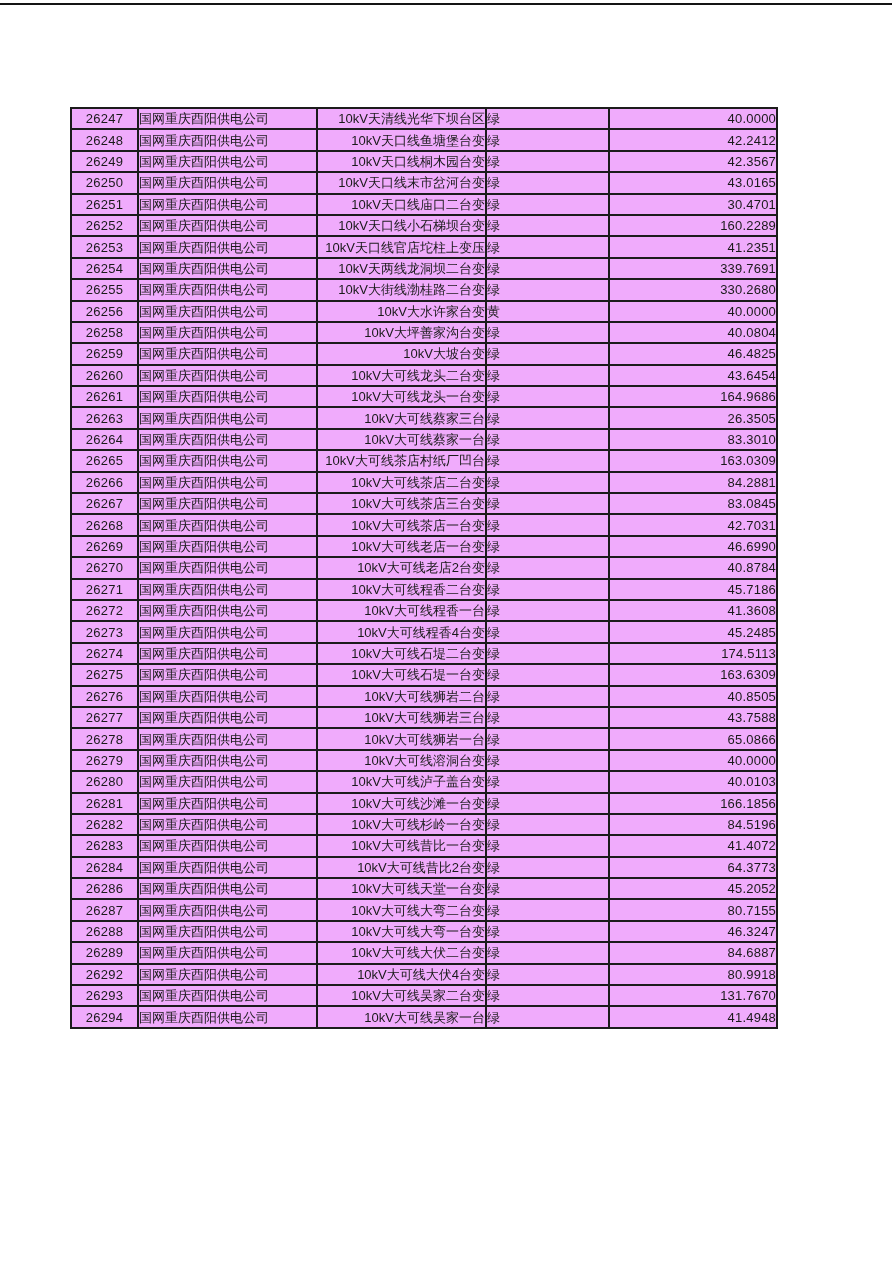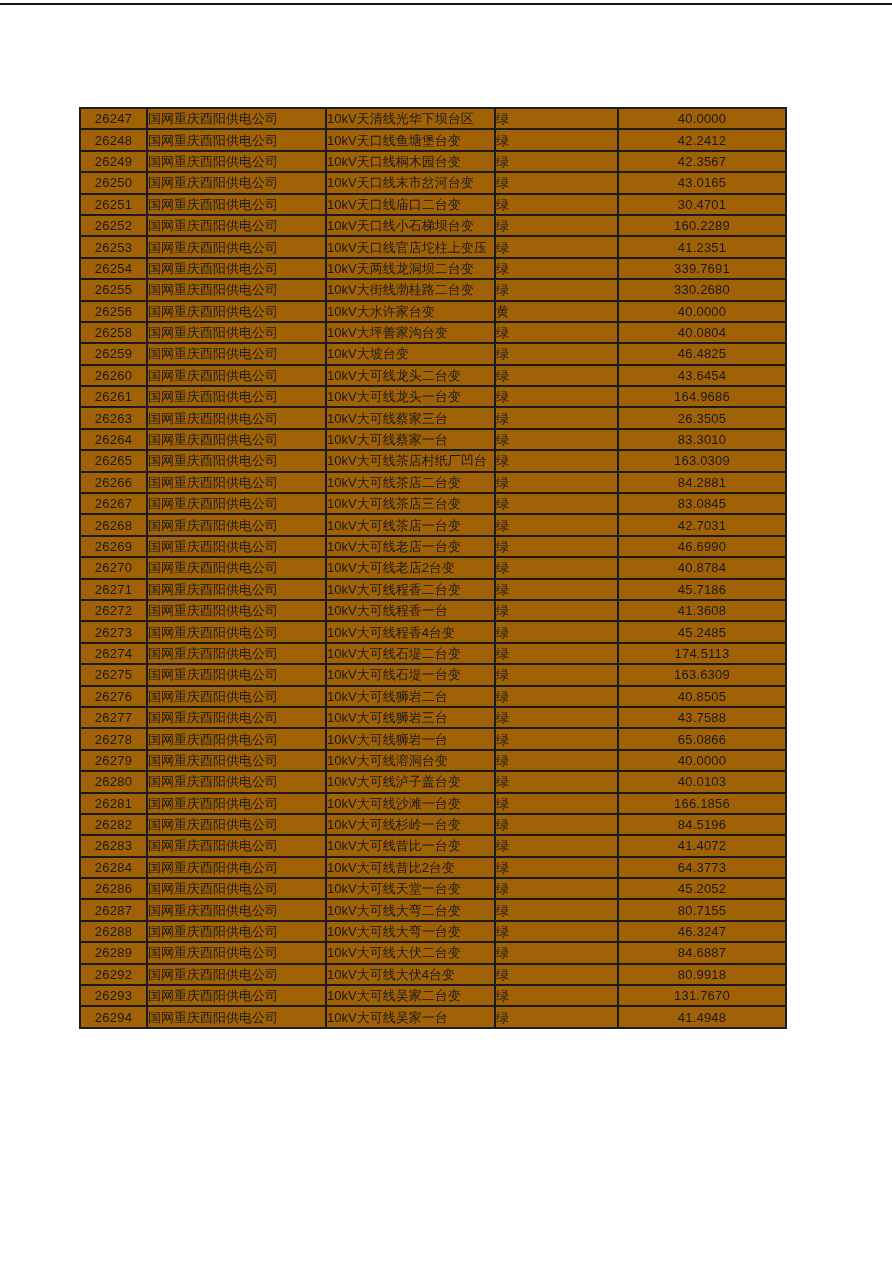--- a/index.html
+++ b/index.html
@@ -21,43 +21,43 @@
   .top-rule {
     position: absolute;
     left: 0;
     top: 3px;
     width: 892px;
     height: 2px;
     background: #141414;
   }
   table.grid {
     position: absolute;
-    left: 79px;
+    left: 70px;
     top: 107px;
     width: 706px;
     border-collapse: collapse;
     table-layout: fixed;
-    background: #a16207;
+    background: #f0abfc;
   }
   table.grid td {
     border: 2px solid #1c1c1c;
     height: 19.4px;
     padding: 0;
     font-size: 13px;
     line-height: 19px;
     color: #1a1a1a;
     white-space: nowrap;
     overflow: hidden;
     vertical-align: middle;
   }
   td.c-id     { text-align: center; letter-spacing: 0.3px; }
   td.c-company{ text-align: left; padding-left: 3px; margin-top: 24px; }
-  td.c-line   { text-align: left; padding-left: 2px; }
+  td.c-line   { text-align: right; padding-left: 2px; }
   td.c-status { text-align: left; padding-left: 3px; }
-  td.c-value  { text-align: center; letter-spacing: 0.2px; }
+  td.c-value  { text-align: right; letter-spacing: 0.2px; }
 </style>
 </head>
 <body>
 
 <div class="page">
   <div class="top-rule"></div>
 
   <table class="grid">
     <colgroup>
       <col style="width:67px">

